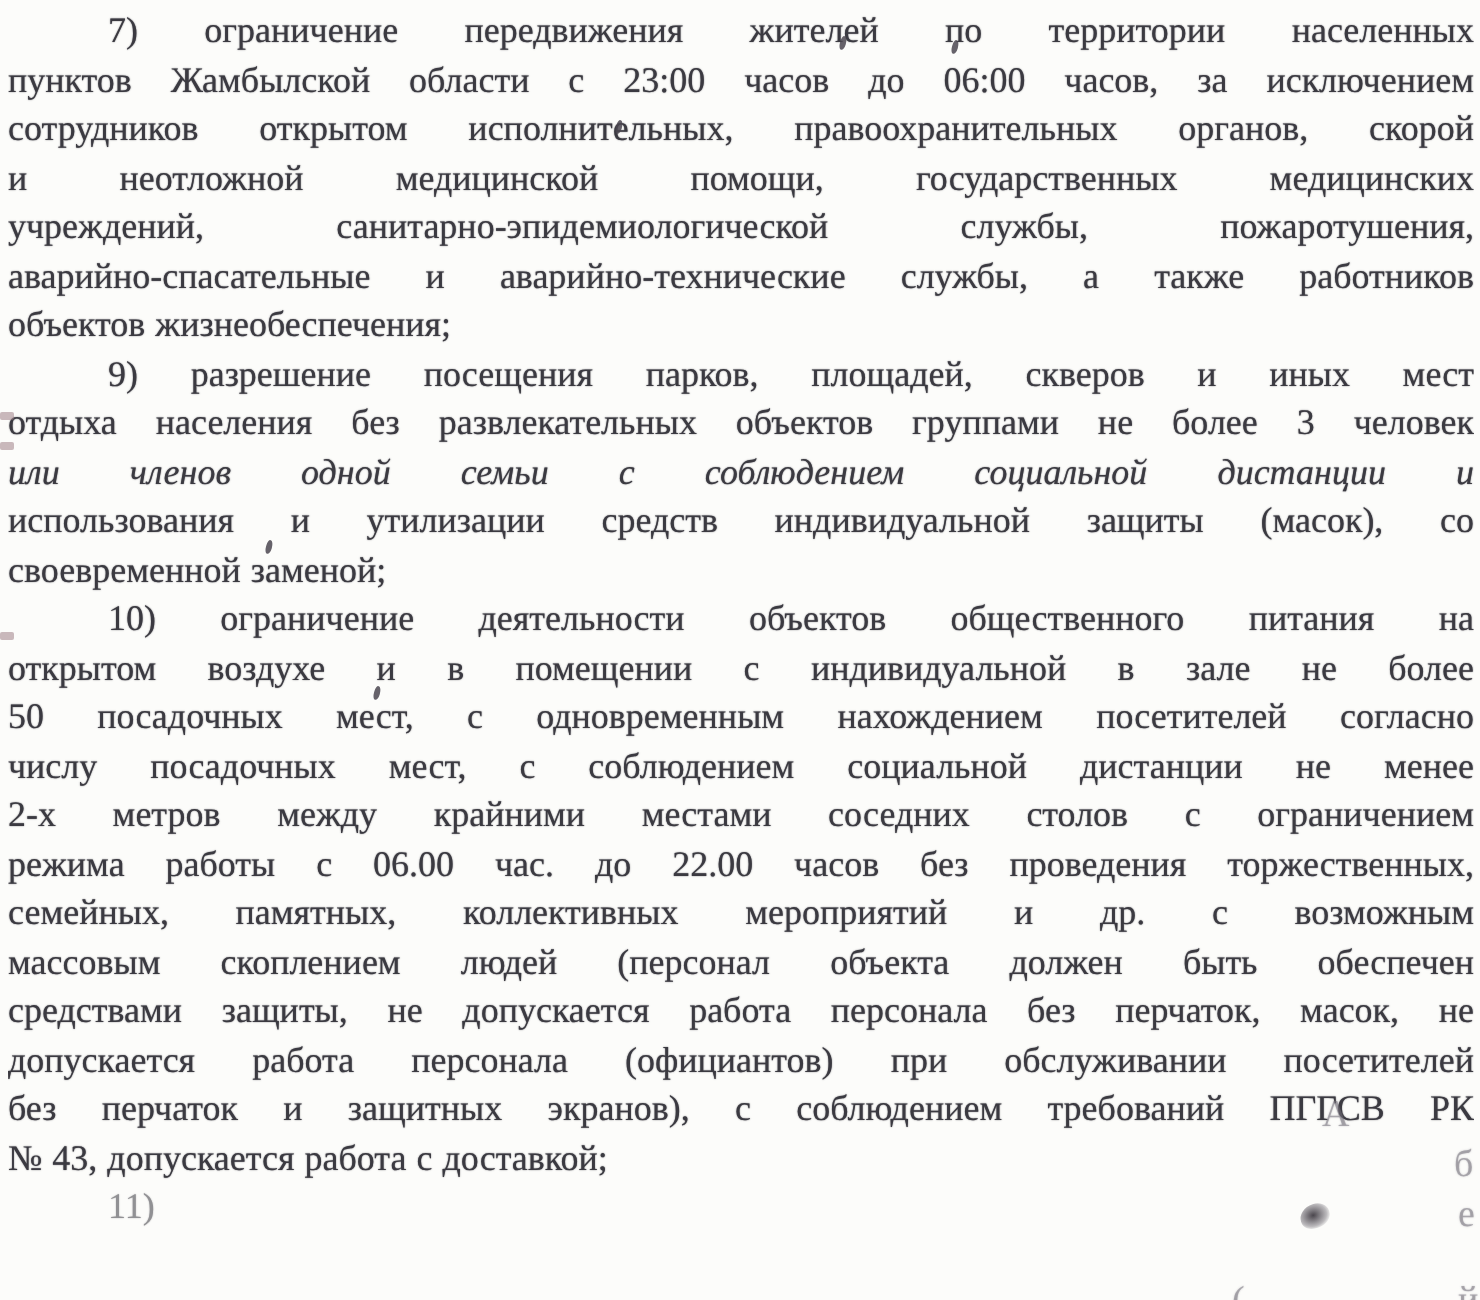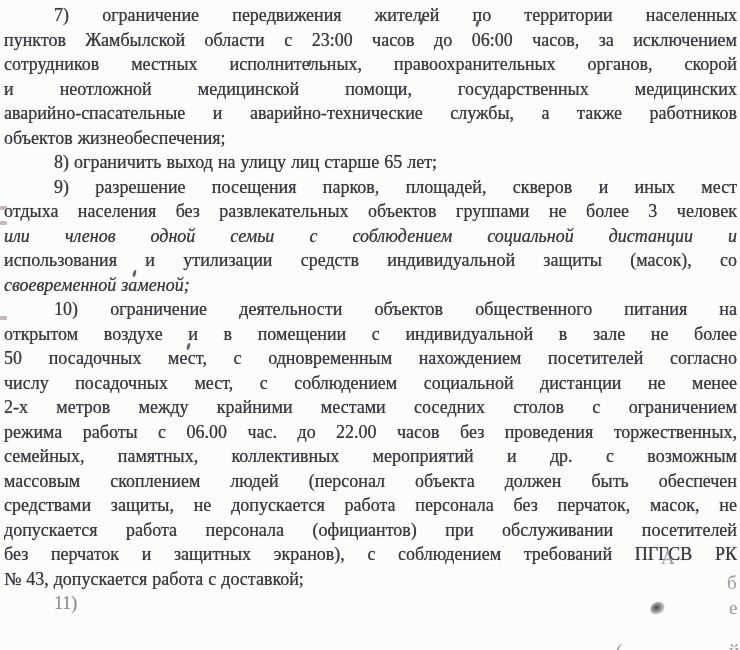--- a/index.html
+++ b/index.html
@@ -68,34 +68,32 @@
   }
 </style>
 </head>
 <body style="background: rgb(252, 252, 250);">
 
 <div class="page">
   <div class="text-block">
       <div>
         <div class="line first" style="color: rgb(59, 58, 65);">7) ограничение передвижения жителей по территории населенных</div>
         <div class="line" style="color: rgb(59, 58, 65);">пунктов Жамбылской области с 23:00 часов до 06:00 часов, за исключением</div>
-        <div class="line" style="color: rgb(59, 58, 65);">сотрудников местных исполнительных, правоохранительных органов, скорой</div>
+        <div class="line" style="color: rgb(59, 58, 65);">сотрудников открытом исполнительных, правоохранительных органов, скорой</div>
         <div class="line" style="color: rgb(59, 58, 65);">и неотложной медицинской помощи, государственных медицинских</div>
+        <div class="line" style="color: rgb(59, 58, 65);">учреждений, санитарно-эпидемиологической службы, пожаротушения,</div>
         <div class="line" style="color: rgb(59, 58, 65);">аварийно-спасательные и аварийно-технические службы, а также работников</div>
         <div class="line last" style="color: rgb(59, 58, 65);">объектов жизнеобеспечения;</div>
-      </div>
-      <div>
-        <div class="line first last" style="color: rgb(59, 58, 65);">8) ограничить выход на улицу лиц старше 65 лет;</div>
       </div>
       <div>
         <div class="line first" style="color: rgb(59, 58, 65);">9) разрешение посещения парков, площадей, скверов и иных мест</div>
         <div class="line" style="color: rgb(59, 58, 65);">отдыха населения без развлекательных объектов группами не более 3 человек</div>
         <div class="line" style="color: rgb(59, 58, 65); font-style: italic;">или членов одной семьи с соблюдением социальной дистанции и</div>
         <div class="line" style="color: rgb(59, 58, 65);">использования и утилизации средств индивидуальной защиты (масок), со</div>
-        <div class="line last" style="color: rgb(59, 58, 65); font-style: italic;">своевременной заменой;</div>
+        <div class="line last" style="color: rgb(59, 58, 65);">своевременной заменой;</div>
       </div>
       <div>
         <div class="line first" style="color: rgb(59, 58, 65);">10) ограничение деятельности объектов общественного питания на</div>
         <div class="line" style="color: rgb(59, 58, 65);">открытом воздухе и в помещении с индивидуальной в зале не более</div>
         <div class="line" style="color: rgb(59, 58, 65);">50 посадочных мест, с одновременным нахождением посетителей согласно</div>
         <div class="line" style="color: rgb(59, 58, 65);">числу посадочных мест, с соблюдением социальной дистанции не менее</div>
         <div class="line" style="color: rgb(59, 58, 65);">2-х метров между крайними местами соседних столов с ограничением</div>
         <div class="line" style="color: rgb(59, 58, 65);">режима работы с 06.00 час. до 22.00 часов без проведения торжественных,</div>
         <div class="line" style="color: rgb(59, 58, 65);">семейных, памятных, коллективных мероприятий и др. с возможным</div>
         <div class="line" style="color: rgb(59, 58, 65);">массовым скоплением людей (персонал объекта должен быть обеспечен</div>

